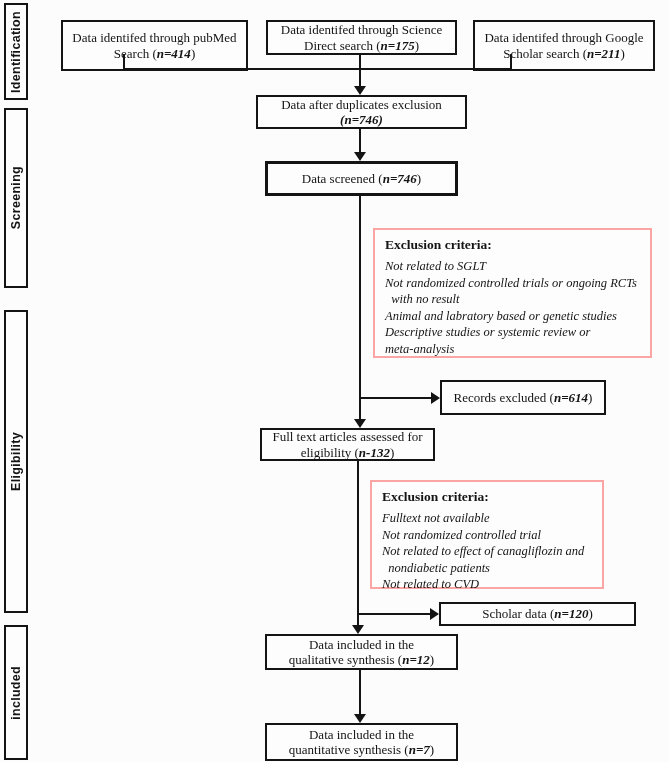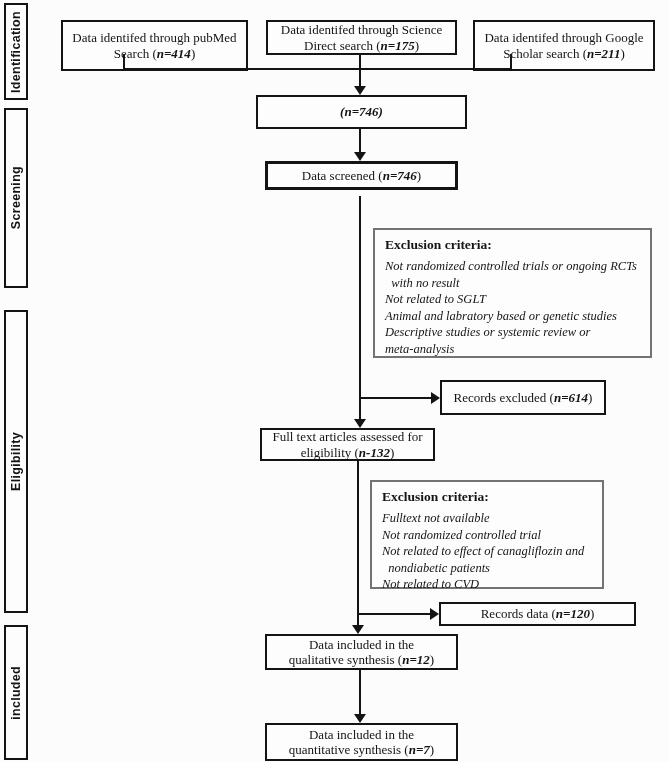--- a/index.html
+++ b/index.html
@@ -45,21 +45,21 @@
     text-align: center;
     font-size: 13px;
     line-height: 15.5px;
     padding: 1px 3px;
   }
   .fbox.thick { border-width: 3px; }
   .n { font-weight: bold; font-style: italic; }
   
   .xbox {
     position: absolute;
-    border: 2px solid #737373;
+    border: 2px solid #fca5a5;
     background: #fdfdfd;
     padding: 7px 2px 6px 10px;
     text-align: left;
   }
   .xtitle {
     font-weight: bold;
     font-size: 13.5px;
     margin-bottom: 5px;
   }
   .xitem {
@@ -114,37 +114,38 @@
     <div><span>Scholar search (</span><span class="n">n=211</span><span>)</span></div>
   </div>
 
   <div class="line" style="left:123px;top:54px;width:2px;height:15px;"></div>
   <div class="line" style="left:510px;top:54px;width:2px;height:15px;"></div>
   <div class="line" style="left:123px;top:68px;width:389px;height:2px;"></div>
   <div class="line" style="left:359px;top:54px;width:2px;height:33px;"></div>
   <div class="arrow-down" style="left:354px;top:86px;"></div>
 
   <div class="fbox" style="left:256px;top:95px;width:211px;height:34px;">
+    <div><span>Data after duplicates exclusion</span></div>
     <div><span class="n" style="font-weight:bold;"><span>(</span><span>n=746</span><span>)</span></span></div>
   </div>
 
   <div class="line" style="left:359px;top:129px;width:2px;height:24px;"></div>
   <div class="arrow-down" style="left:354px;top:152px;"></div>
 
-  <div class="fbox thick" style="left:265px;top:161px;width:193px;height:29px;">
+  <div class="fbox thick" style="left:265px;top:161px;width:193px;height:35px;">
     <div><span>Data screened (</span><span class="n">n=746</span><span>)</span></div>
   </div>
 
   <div class="line" style="left:359px;top:196px;width:2px;height:224px;"></div>
 
   <div class="xbox" style="left:373px;top:228px;width:279px;height:130px;">
     <div class="xtitle">Exclusion criteria:</div>
+    <div class="xitem">Not related to SGLT</div>
     <div class="xitem">Not randomized controlled trials or ongoing RCTs
   with no result</div>
-    <div class="xitem">Not related to SGLT</div>
     <div class="xitem">Animal and labratory based or genetic studies</div>
     <div class="xitem">Descriptive studies or systemic review or
 meta-analysis</div>
   </div>
 
   <div class="line" style="left:360px;top:397px;width:73px;height:2px;"></div>
   <div class="arrow-right" style="left:431px;top:392px;"></div>
   <div class="fbox" style="left:440px;top:380px;width:166px;height:35px;">
     <div><span>Records excluded (</span><span class="n">n=614</span><span>)</span></div>
   </div>
@@ -163,21 +164,21 @@
     <div class="xitem">Fulltext not available</div>
     <div class="xitem">Not randomized controlled trial</div>
     <div class="xitem">Not related to effect of canagliflozin and
   nondiabetic patients</div>
     <div class="xitem">Not related to CVD</div>
   </div>
 
   <div class="line" style="left:358px;top:613px;width:72px;height:2px;"></div>
   <div class="arrow-right" style="left:430px;top:608px;"></div>
   <div class="fbox" style="left:439px;top:602px;width:197px;height:24px;">
-    <div><span>Records data (</span><span class="n">n=120</span><span>)</span></div>
+    <div><span>Scholar data (</span><span class="n">n=120</span><span>)</span></div>
   </div>
 
   <div class="arrow-down" style="left:352px;top:625px;"></div>
 
   <div class="fbox" style="left:265px;top:634px;width:193px;height:36px;">
     <div><span>Data included in the</span></div>
     <div><span>qualitative synthesis (</span><span class="n">n=12</span><span>)</span></div>
   </div>
 
   <div class="line" style="left:359px;top:669px;width:2px;height:46px;"></div>

